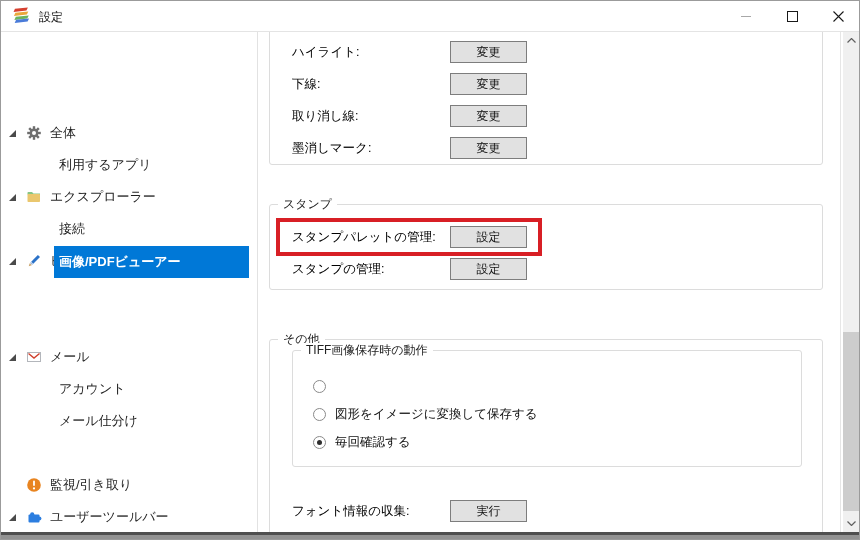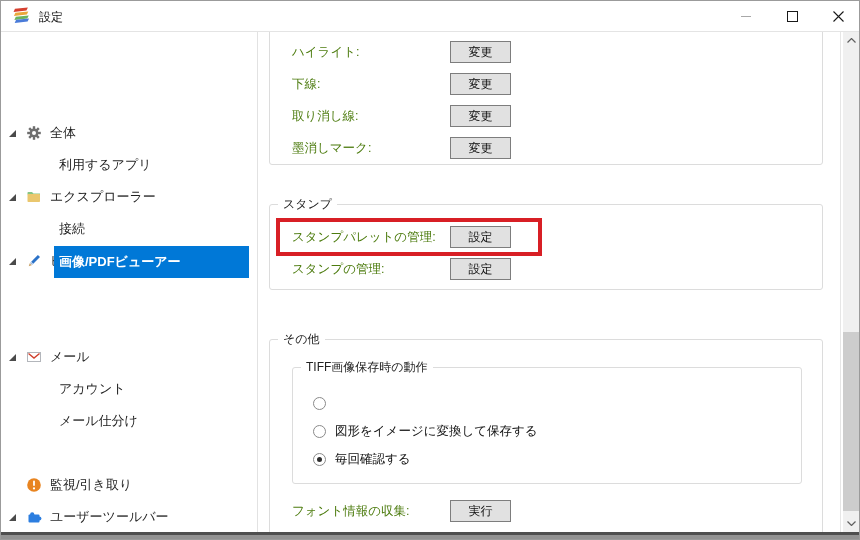--- a/index.html
+++ b/index.html
@@ -26,22 +26,22 @@
   .tree-row.child{left:58px;}
   .tree-arrow{width:17px;display:flex;align-items:center;}
   .tree-arrow i{display:block;width:0;height:0;border-left:7px solid transparent;border-bottom:7px solid #4a4a4a;}
   .tree-arrow.hidden i{visibility:hidden;}
   .tree-icon{width:16px;height:16px;margin-right:8px;display:flex;align-items:center;justify-content:center;}
   .tree-row.selected{left:53px;width:195px;background:#0078d7;color:#fff;font-weight:bold;padding-left:5px;box-sizing:border-box;}
   
   .content{position:absolute;left:258px;top:31px;width:582px;bottom:7px;background:#fff;overflow:hidden;border-right:1px solid #e6e6e6;box-sizing:border-box;}
   .groupbox{position:absolute;border:1px solid #dcdcdc;border-radius:3px;background:#fff;box-sizing:border-box;}
   .group-label{position:absolute;top:-8px;left:8px;background:#fff;padding:0 5px;font-size:12px;color:#222;line-height:15px;}
-  .form-label{position:absolute;left:22px;height:22px;line-height:22px;font-size:12.5px;color:#4d7c0f;}
-  .btn{position:absolute;left:180px;width:61px;height:22px;background:#e1e1e1;border:1px solid #7d7d7d;
+  .form-label{position:absolute;left:22px;height:22px;line-height:22px;font-size:12.5px;color:#000000;}
+  .btn{position:absolute;left:180px;width:77px;height:22px;background:#e1e1e1;border:1px solid #7d7d7d;
        font-size:12px;color:#111;display:flex;align-items:center;justify-content:center;box-sizing:border-box;cursor:default;}
   .red-box{position:absolute;left:6px;width:266px;height:38px;border:4px solid #d81f25;box-sizing:border-box;pointer-events:none;}
   .radio-row{position:absolute;left:20px;height:22px;display:flex;align-items:center;font-size:12.5px;color:#111;}
   .radio{width:13px;height:13px;border:1px solid #8a8a8a;border-radius:50%;margin-right:9px;background:#fff;display:flex;align-items:center;justify-content:center;box-sizing:border-box;}
   .radio.checked::after{content:"";width:5px;height:5px;border-radius:50%;background:#2e2e2e;}
   
   .scrollbar{position:absolute;left:842px;top:31px;width:17px;bottom:7px;background:#f0f0f0;}
   .sb-arrow{position:absolute;left:0;width:17px;height:17px;display:flex;align-items:center;justify-content:center;}
   .sb-arrow.up{top:0;}
   .sb-arrow.down{bottom:0;}
@@ -218,21 +218,21 @@
       <span class="form-label" style="top:21px">スタンプパレットの管理:</span>
       <div class="btn" style="top:21px">設定</div>
       <div class="red-box" style="top:13px"></div>
       <span class="form-label" style="top:53px">スタンプの管理:</span>
       <div class="btn" style="top:53px">設定</div>
     </div>
 
     <div class="groupbox" style="left:10px;top:287px;width:554px;height:197px;margin-top:20px;">
       <span class="group-label">その他</span>
 
-      <div class="groupbox" style="left:22px;top:27px;width:510px;height:117px;">
+      <div class="groupbox" style="left:22px;top:10px;width:510px;height:117px;">
         <span class="group-label">TIFF画像保存時の動作</span>
 
         <div class="radio-row" style="top:24px">
           <span class="radio"></span>
         </div>
         <div class="radio-row" style="top:52px">
           <span class="radio"></span>
           <span>図形をイメージに変換して保存する</span>
         </div>
         <div class="radio-row" style="top:80px">

